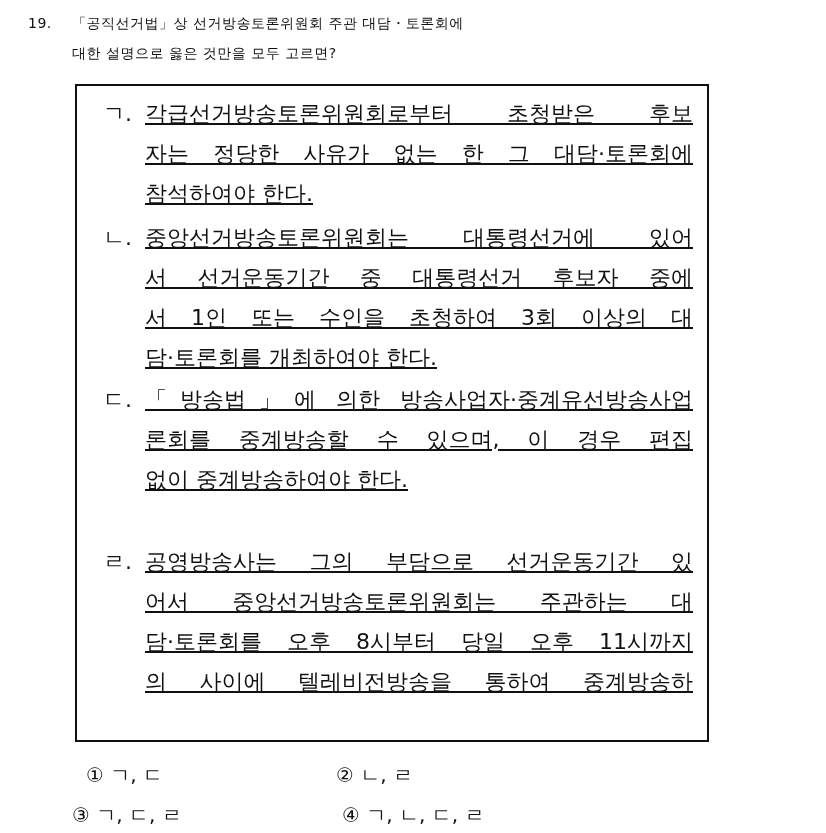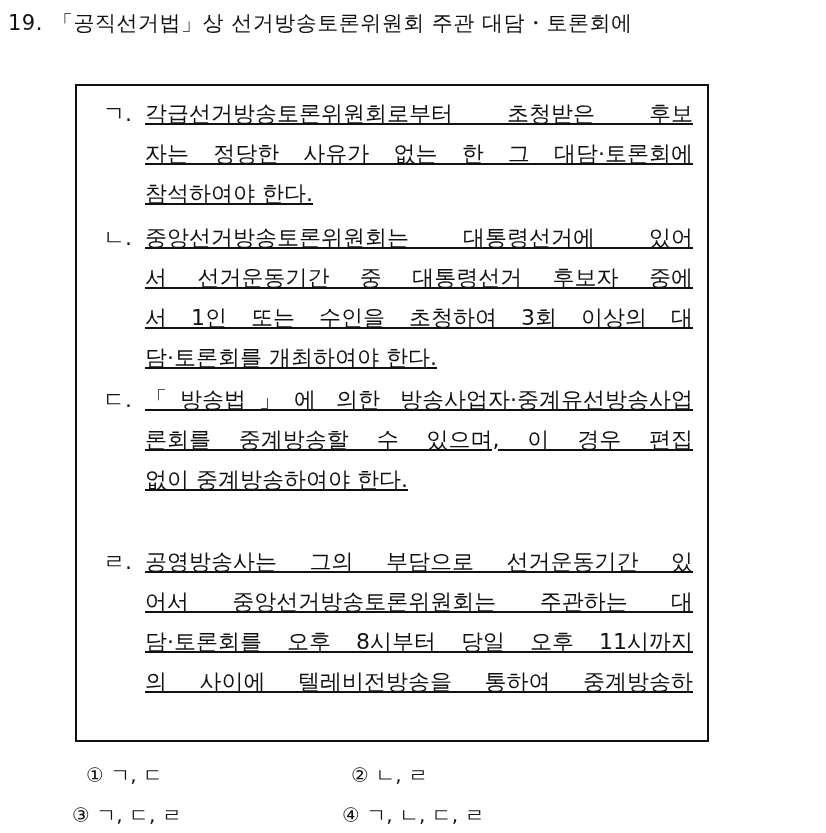--- a/index.html
+++ b/index.html
@@ -2,22 +2,22 @@
 <html><head>
 <meta charset="utf-8">
 <style>
   html, body { margin: 0; padding: 0; background: #ffffff; }
   body {
     width: 826px; height: 833px; position: relative; overflow: hidden;
     color: #111111;
     font-family: "DejaVu Sans", sans-serif;
   }
   .question {
-    position: absolute; left: 8px; top: 8px; width: 780px;
-    font-size: 21px; line-height: 30px; letter-spacing: 0.5px;
+    position: absolute; left: 28px; top: 8px; width: 780px;
+    font-size: 14px; line-height: 30px; letter-spacing: 0.5px;
   }
   .q-line { white-space: nowrap; }
   .q-num { display: inline-block; width: 44px; }
   .q-indent { display: inline-block; width: 44px; }
   .box {
     position: absolute; left: 75px; top: 84px;
     width: 630px; height: 654px;
     border: 2px solid #111111;
     box-sizing: content-box;
   }
@@ -37,20 +37,23 @@
     font-size: 20px; line-height: 40px;
   }
   .choice { position: absolute; white-space: nowrap; }
 </style>
 </head>
 <body>
 
 <div class="question">
   <div class="q-line">
     <span class="q-num">19.</span><span>「공직선거법」상 선거방송토론위원회 주관 대담・토론회에</span>
+  </div>
+  <div class="q-line">
+    <span class="q-indent"></span><span>대한 설명으로 옳은 것만을 모두 고르면?</span>
   </div>
 </div>
 
 <div class="box">
   <div class="item" style="top:8px;">
     <span class="item-marker">ㄱ.</span>
     <div class="item-text">
       <span class="item-line">각급선거방송토론위원회로부터 초청받은 후보</span>
       <span class="item-line">자는 정당한 사유가 없는 한 그 대담·토론회에</span>
       <span class="item-line last">참석하여야 한다.</span>
@@ -79,16 +82,16 @@
       <span class="item-line">공영방송사는 그의 부담으로 선거운동기간 있</span>
       <span class="item-line">어서 중앙선거방송토론위원회는 주관하는 대</span>
       <span class="item-line">담·토론회를 오후 8시부터 당일 오후 11시까지</span>
       <span class="item-line">의 사이에 텔레비전방송을 통하여 중계방송하</span>
     </div>
   </div>
 </div>
 
 <div class="choices">
   <span class="choice" style="left:14px; top:0;">① ㄱ, ㄷ</span>
-  <span class="choice" style="left:279px; top:0;">② ㄴ, ㄹ</span>
+  <span class="choice" style="left:264px; top:0;">② ㄴ, ㄹ</span>
   <span class="choice" style="left:0; top:40px;">③ ㄱ, ㄷ, ㄹ</span>
   <span class="choice" style="left:270px; top:40px;">④ ㄱ, ㄴ, ㄷ, ㄹ</span>
 </div>
 
 </body></html>

